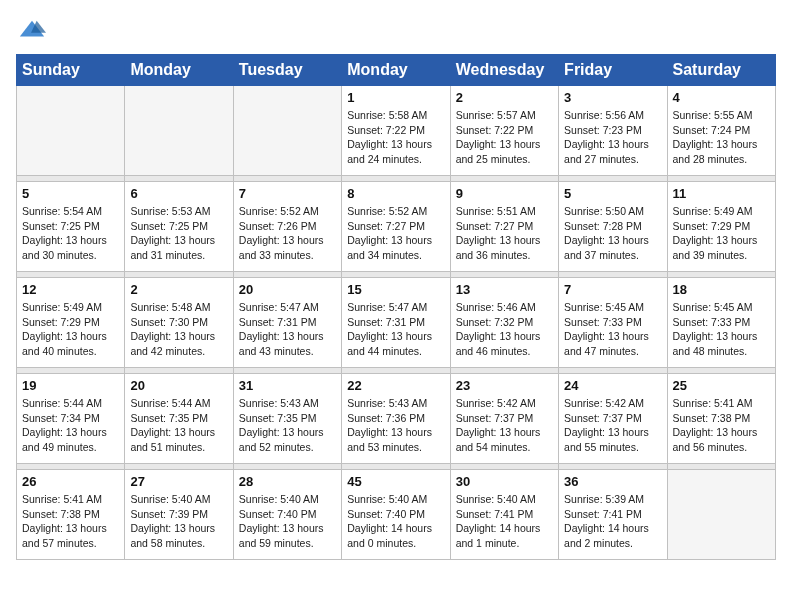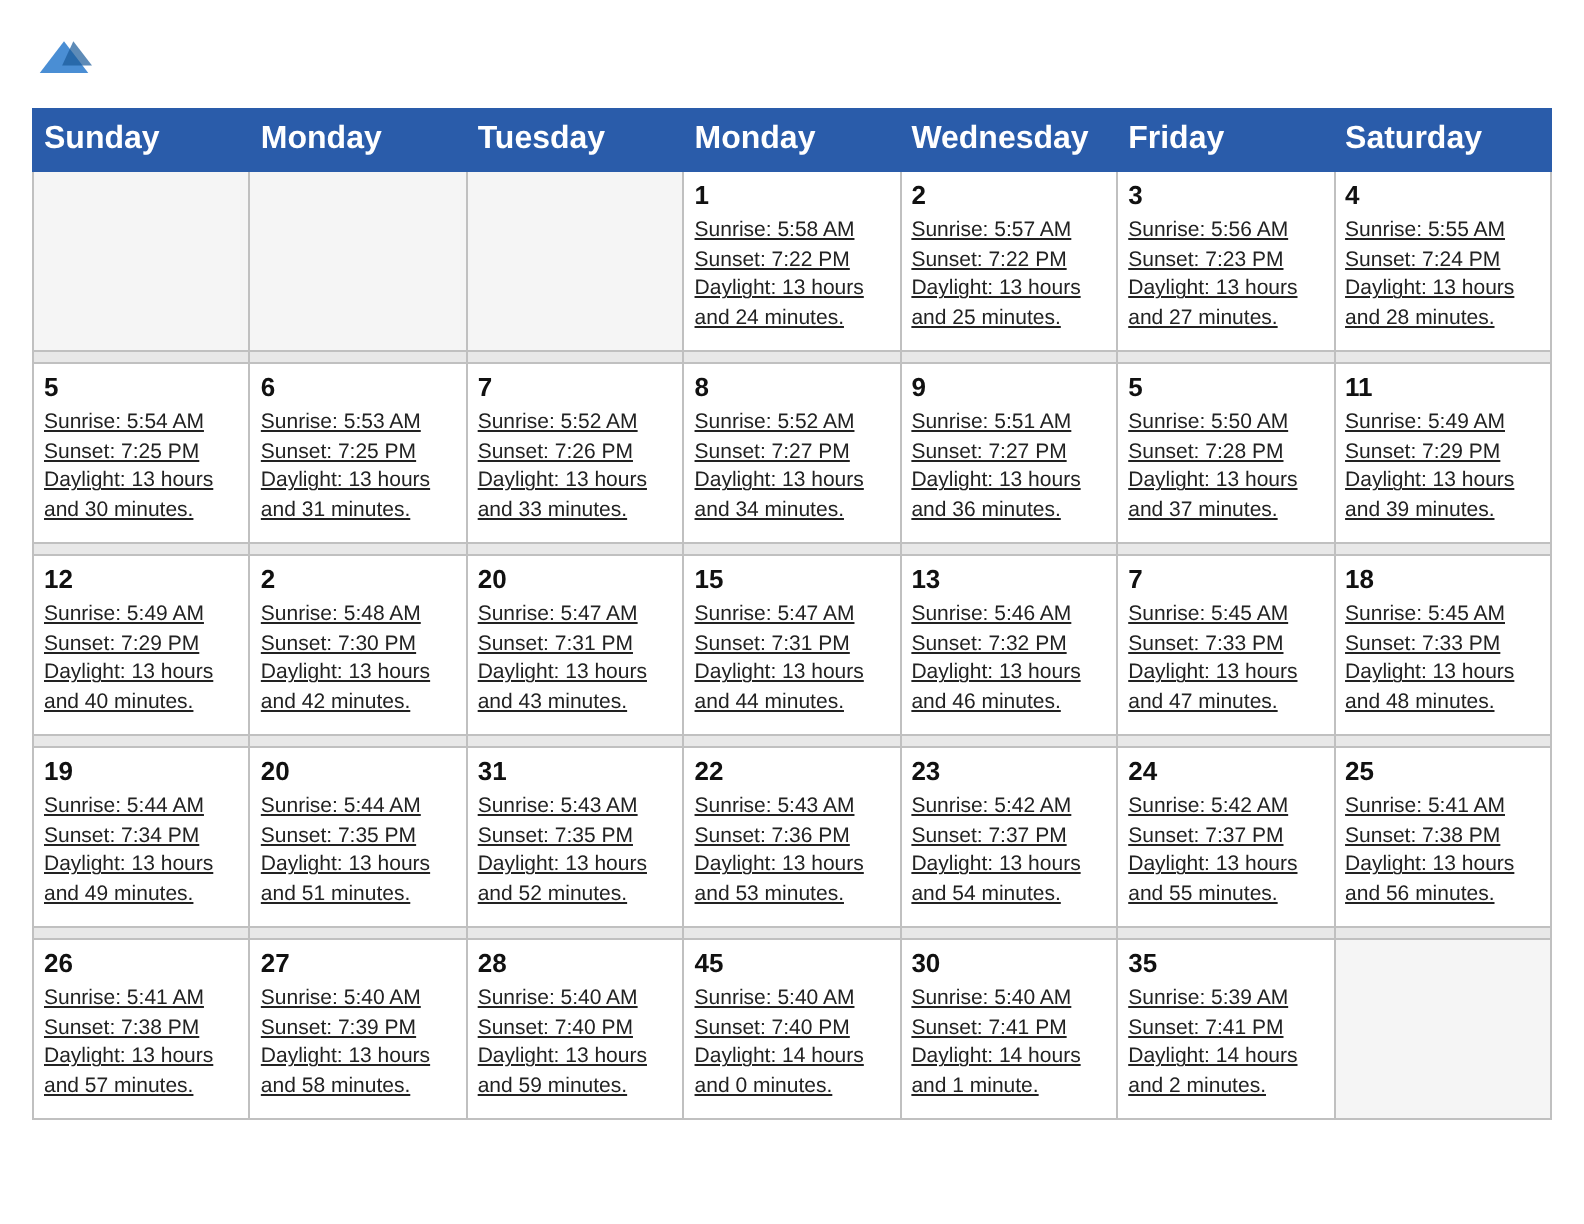--- a/index.html
+++ b/index.html
@@ -75,21 +75,20 @@
       font-weight: bold;
       font-size: 13px;
       color: #111;
       display: block;
       margin-bottom: 3px;
     }
     .day-info {
       color: #222;
       font-size: 10.5px;
       line-height: 1.4;
-      text-decoration: underline;
     }
     .row-separator td {
       background: #e8e8e8;
       height: 6px;
       padding: 0;
       border: 1px solid #c0c0c0;
     }
   </style>
 </head>
 <body>
@@ -289,19 +288,19 @@
         </td>
         <td>
           <span class="day-number">45</span>
           <div class="day-info">Sunrise: 5:40 AM<br>Sunset: 7:40 PM<br>Daylight: 14 hours<br>and 0 minutes.</div>
         </td>
         <td>
           <span class="day-number">30</span>
           <div class="day-info">Sunrise: 5:40 AM<br>Sunset: 7:41 PM<br>Daylight: 14 hours<br>and 1 minute.</div>
         </td>
         <td>
-          <span class="day-number">35</span>
+          <span class="day-number">36</span>
           <div class="day-info">Sunrise: 5:39 AM<br>Sunset: 7:41 PM<br>Daylight: 14 hours<br>and 2 minutes.</div>
         </td>
         <td class="empty"></td>
       </tr>
     </tbody>
 </table>
 
 </body></html>

